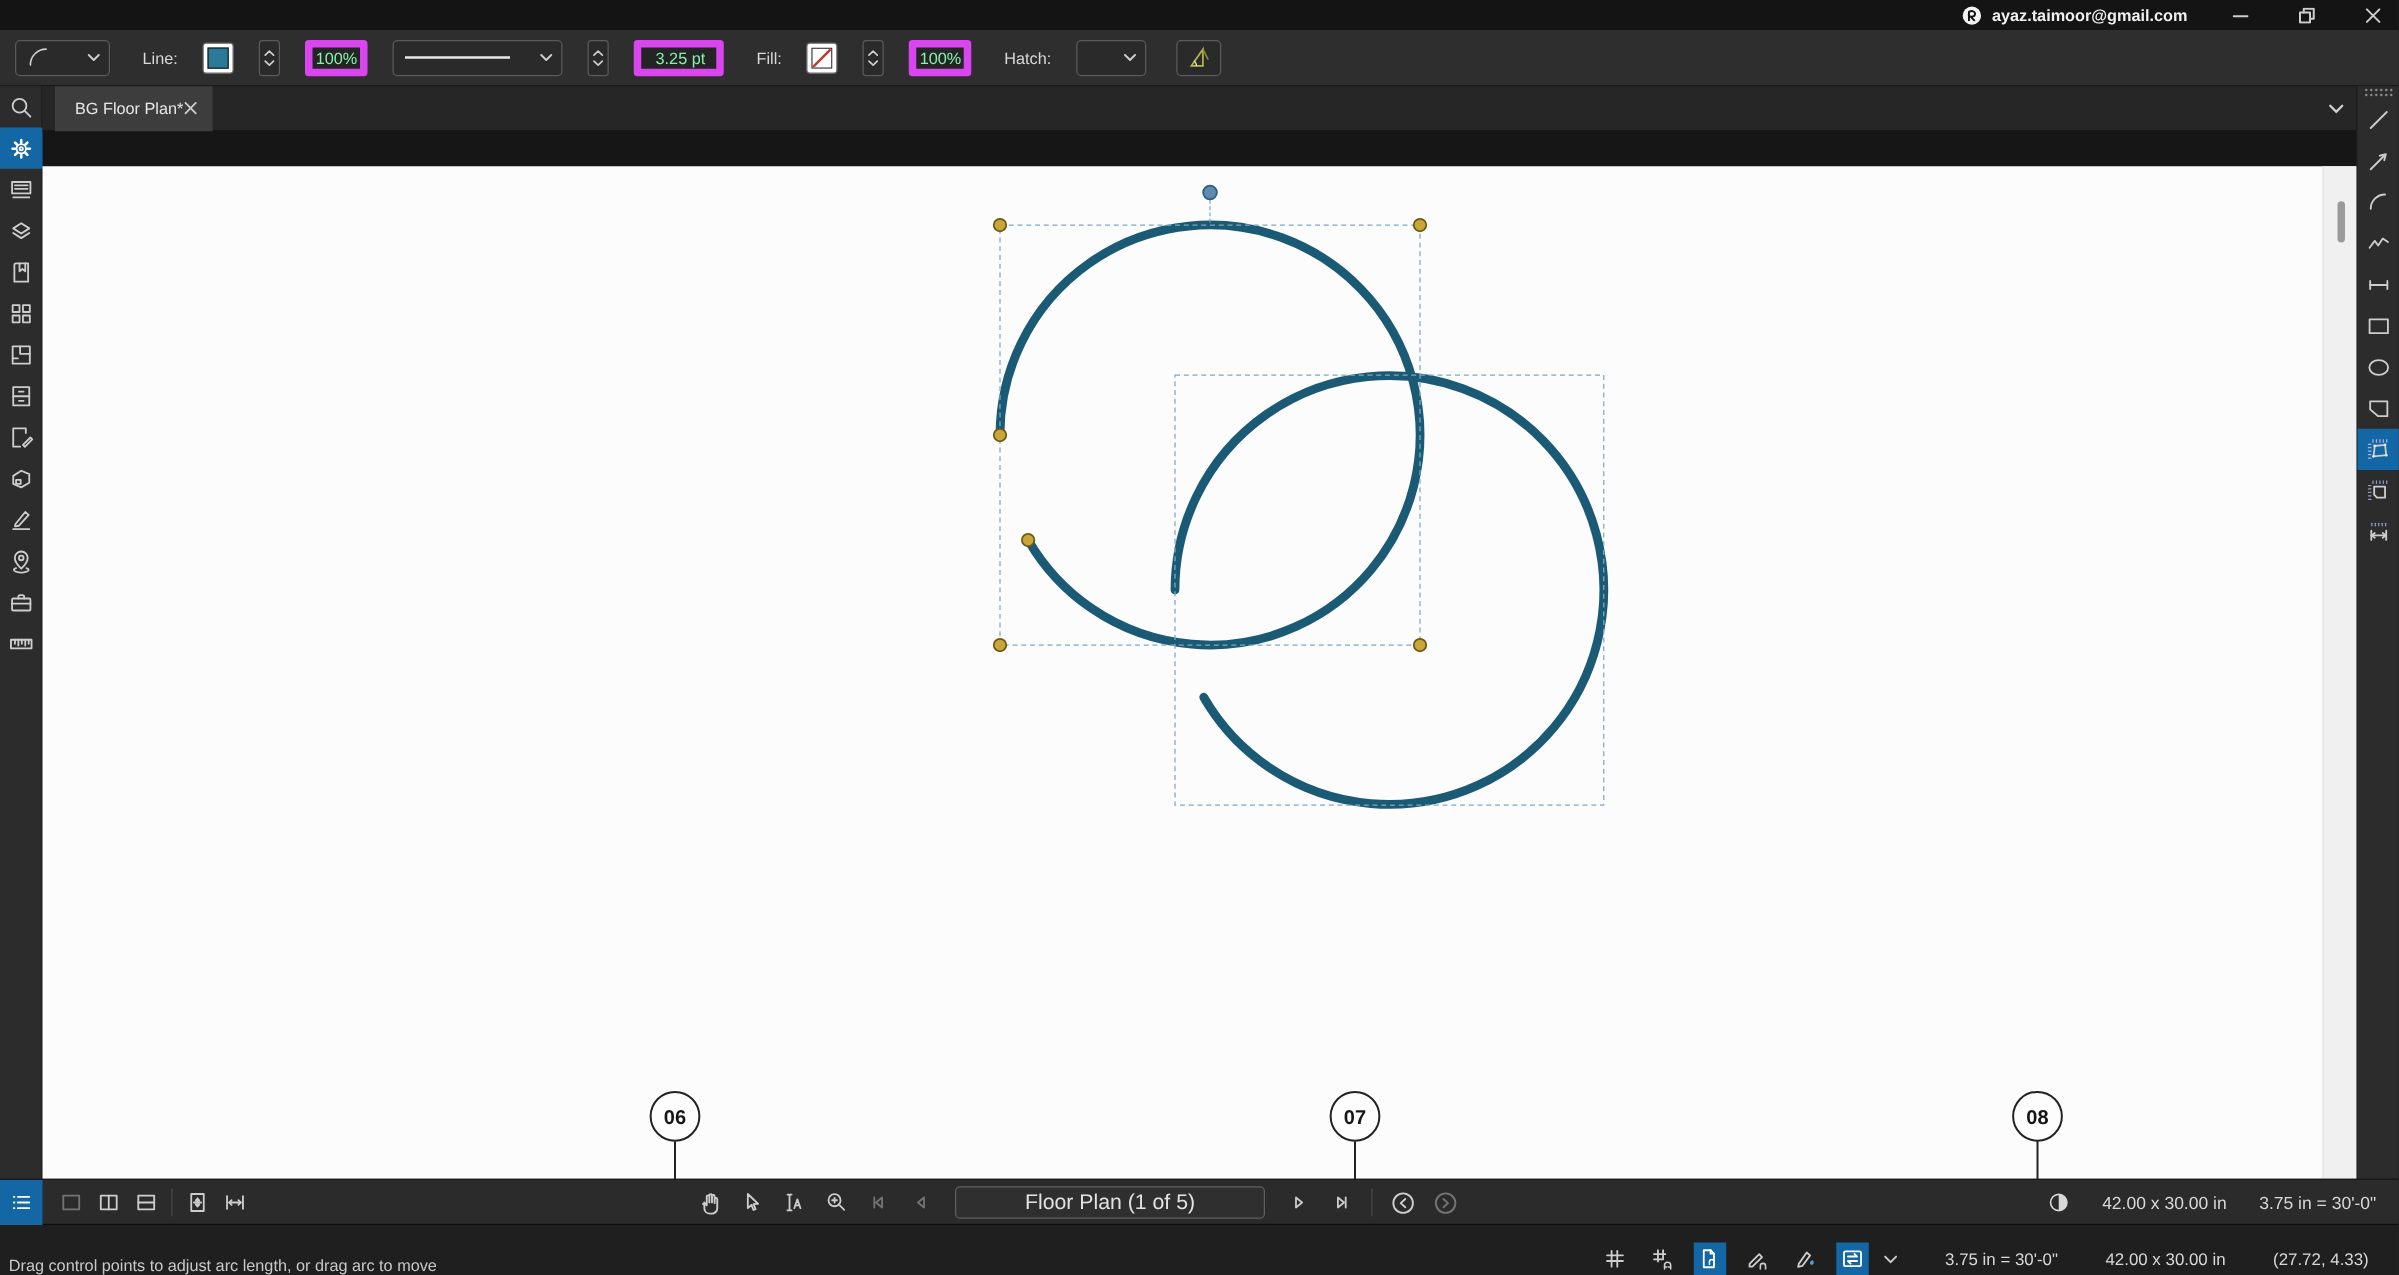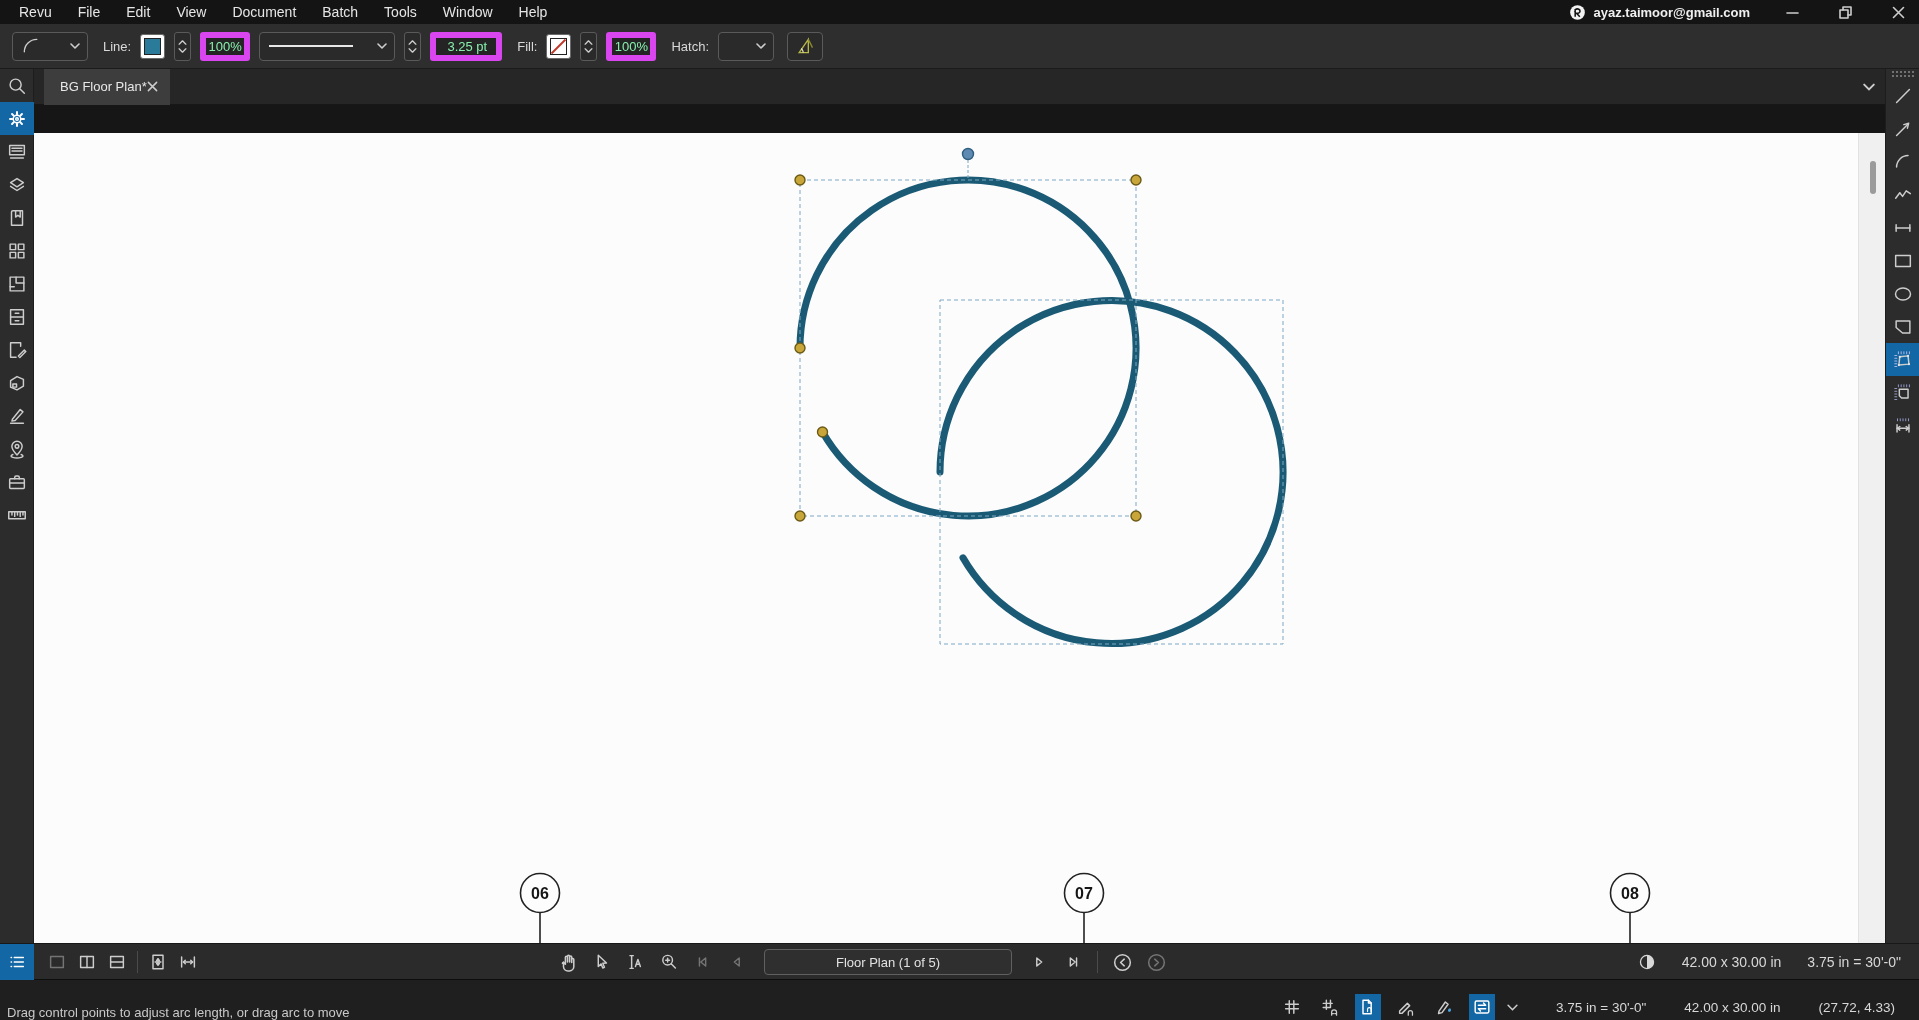--- a/index.html
+++ b/index.html
@@ -11,21 +11,21 @@
   
   #titlebar { height:24px; background:#141414; display:flex; align-items:center; color:#e6e6e6; }
   .menus { display:flex; padding-left:6px; }
   .menu-item { font-size:14px; padding:0 13px; line-height:24px; cursor:default; }
   .tb-right { margin-left:auto; display:flex; align-items:center; gap:14px; padding-right:14px; }
   .account { display:flex; align-items:center; gap:8px; font-size:13px; font-weight:bold; color:#f0f0f0; }
   .winbtns { display:flex; align-items:center; gap:40px; margin-left:22px; }
 
   
   #toolbar { height:45px; background:#2e2e2e; border-bottom:1px solid #1b1b1b;
-    display:flex; align-items:center; gap:9px; padding-left:12px; color:#d9d9d9; font-size:13px; }
+    display:flex; align-items:center; gap:20px; padding-left:12px; color:#d9d9d9; font-size:13px; }
   .drop { background:#2a2a2a; border:1px solid #5a5a5a; border-radius:4px; height:29px;
     display:flex; align-items:center; justify-content:space-between; padding:0 7px; }
   .lbl { margin-left:6px; }
   .swatch { width:25px; height:25px; border:1px solid #6a6a6a; border-radius:3px; background:#fff;
     display:flex; align-items:center; justify-content:center; }
   .swatch-inner { width:17px; height:17px; border:1px solid #222; }
   .spin { width:17px; height:29px; background:#2a2a2a; border:1px solid #5a5a5a; border-radius:3px;
     display:flex; flex-direction:column; align-items:center; justify-content:center; gap:3px; }
   .field { background:#242424; border:6px solid #d946ef; border-radius:3px; height:29px;
     display:flex; align-items:center; justify-content:center; color:#86efac; font-size:13px; }
@@ -51,48 +51,37 @@
   #scroll-thumb { position:absolute; right:9px; top:28px; width:6px; height:33px; background:#9b9b9b; border-radius:3px; }
 
   
   #bottombar { position:relative; height:36px; background:#2b2b2b; border-top:1px solid #181818;
     display:flex; align-items:center; color:#d5d5d5; }
   .bb-btn { width:30px; height:30px; display:flex; align-items:center; justify-content:center; cursor:pointer; }
   .bb-btn.blue { width:34px; height:36px; background:#1467a5; }
   .bb-sep { width:1px; height:22px; background:#4b4b4b; margin:0 5px; }
   #bb-center { position:absolute; left:552px; top:0; height:36px; display:flex; align-items:center; gap:4px; }
   .page-box { width:248px; height:26px; border:1px solid #606060; border-radius:4px; background:#2f2f2f;
-    display:flex; align-items:center; justify-content:center; font-size:13px; color:#e2e2e2; margin:0 8px; }
+    display:flex; align-items:center; justify-content:center; font-size:17px; color:#e2e2e2; margin:0 8px; }
   #bb-right { margin-left:auto; display:flex; align-items:center; gap:26px; padding-right:18px; font-size:14px; color:#d8d8d8; }
 
   
   #statusbar { height:41px; background:#1f1f1f; border-top:1px solid #0e0e0e; display:flex; align-items:flex-end;
     color:#c9c9c9; font-size:13px; }
   #status-msg { padding-left:7px; }
   #sb-right { margin-left:auto; display:flex; align-items:center; gap:12px; padding-right:24px; }
   .sb-btn { width:26px; height:26px; display:flex; align-items:center; justify-content:center; cursor:pointer; }
   .sb-btn.blue { background:#1467a5; }
   .sb-txt { margin-left:26px; font-size:13.5px; color:#d8d8d8; }
   .dim { opacity:.45; }
 </style>
 </head>
 <body>
 
 <div id="titlebar">
-  <div class="menus">
-    <span class="menu-item">Revu</span>
-    <span class="menu-item">File</span>
-    <span class="menu-item">Edit</span>
-    <span class="menu-item">View</span>
-    <span class="menu-item">Document</span>
-    <span class="menu-item">Batch</span>
-    <span class="menu-item">Tools</span>
-    <span class="menu-item">Window</span>
-    <span class="menu-item">Help</span>
-  </div>
   <div class="tb-right">
     <div class="account">
       <svg width="17" height="17" viewBox="0 0 22 22">
         <circle cx="11" cy="11" r="9.5" fill="#f2f2f2"></circle>
         <path d="M8 16.5 V7.2 c3.6-2.1 6.8 0 6.2 2.6 -.5 2.1-2.7 2.6-4.8 2 l4.6 4.7" stroke="#111" fill="none" stroke-width="2"></path>
       </svg>
       <span>ayaz.taimoor@gmail.com</span>
     </div>
     <div class="winbtns">
       <svg width="13" height="13" viewBox="0 0 13 13" class="ic">

